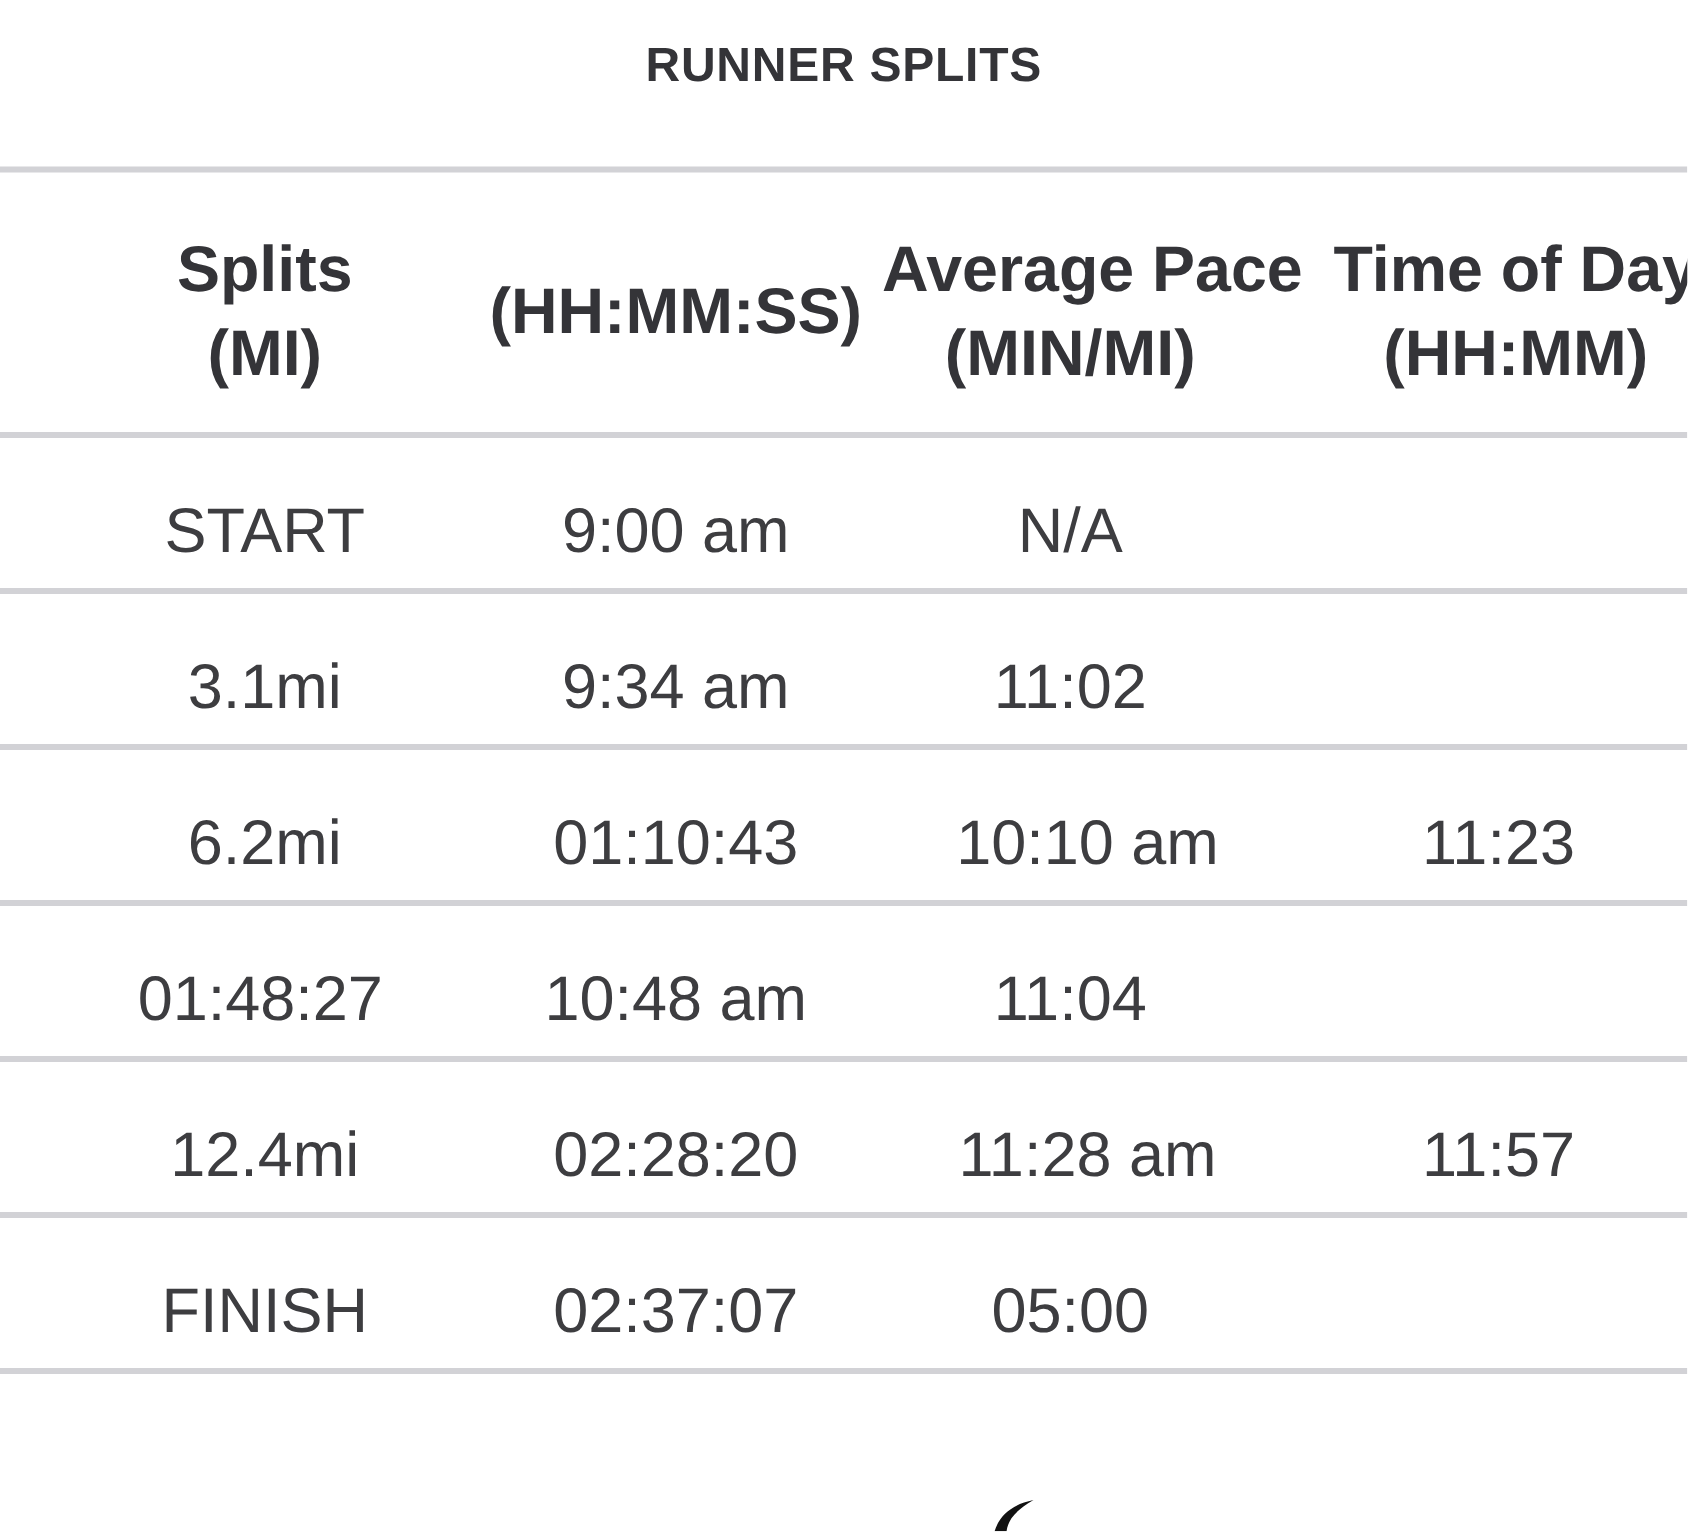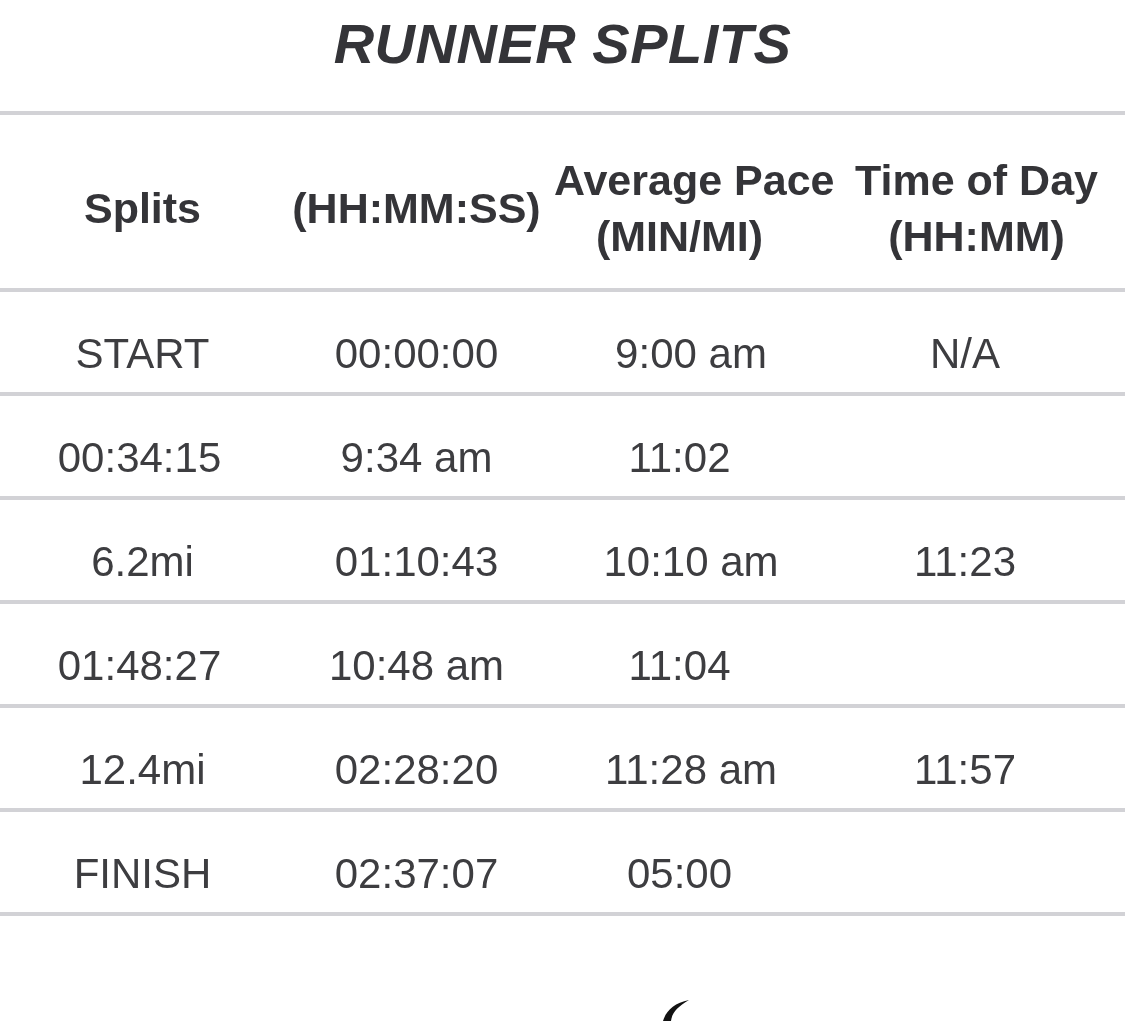--- a/index.html
+++ b/index.html
@@ -24,32 +24,32 @@
   }
   .title-section {
     height: 115px;
     border-bottom: 4px solid var(--divider);
     display: flex;
     align-items: center;
     justify-content: center;
     padding-bottom: 25px;
   }
   .page-title {
-    font-size: 56px;
+    font-size: 32px;
     font-weight: bold;
     color: var(--header-text);
     letter-spacing: 0.5px;
     white-space: nowrap;
-    font-style: italic;
   }
   .row {
     display: grid;
     grid-template-columns: 279px 275px 274px 297px;
     align-items: center;
     border-bottom: 4px solid var(--divider);
+    padding-left: 34px;
   }
   .header-row {
     height: 177px;
   }
   .data-row {
     height: 104px;
   }
   .cell {
     text-align: center;
     font-size: 42px;
@@ -80,43 +80,43 @@
 
 <div class="page">
 
   <div class="title-section">
     <div class="page-title">RUNNER SPLITS</div>
   </div>
 
   <div class="row header-row">
     <div class="cell header-cell col1">
       <span>Splits</span>
+      <span>(MI)</span>
     </div>
     <div class="cell header-cell col2">
       <span>(HH:MM:SS)</span>
     </div>
     <div class="cell header-cell col4">
       <span>Average Pace</span>
       <span>(MIN/MI)</span>
     </div>
     <div class="cell header-cell col3">
       <span>Time of Day</span>
       <span>(HH:MM)</span>
     </div>
   </div>
 
   <div class="row data-row">
     <div class="cell col1">START</div>
-    <div class="cell col2">00:00:00</div>
     <div class="cell col3">9:00 am</div>
     <div class="cell col4">N/A</div>
   </div>
 
   <div class="row data-row">
-    <div class="cell col2">00:34:15</div>
+    <div class="cell col1">3.1mi</div>
     <div class="cell col3">9:34 am</div>
     <div class="cell col4">11:02</div>
   </div>
 
   <div class="row data-row">
     <div class="cell col1">6.2mi</div>
     <div class="cell col2">01:10:43</div>
     <div class="cell col3">10:10 am</div>
     <div class="cell col4">11:23</div>
   </div>

